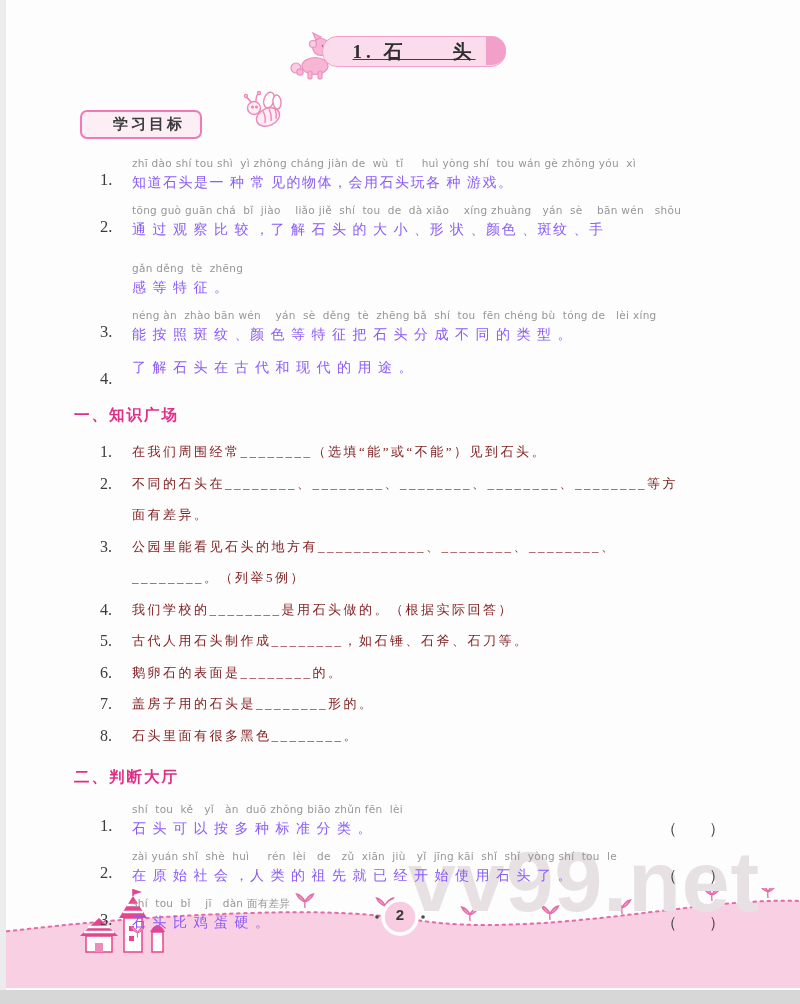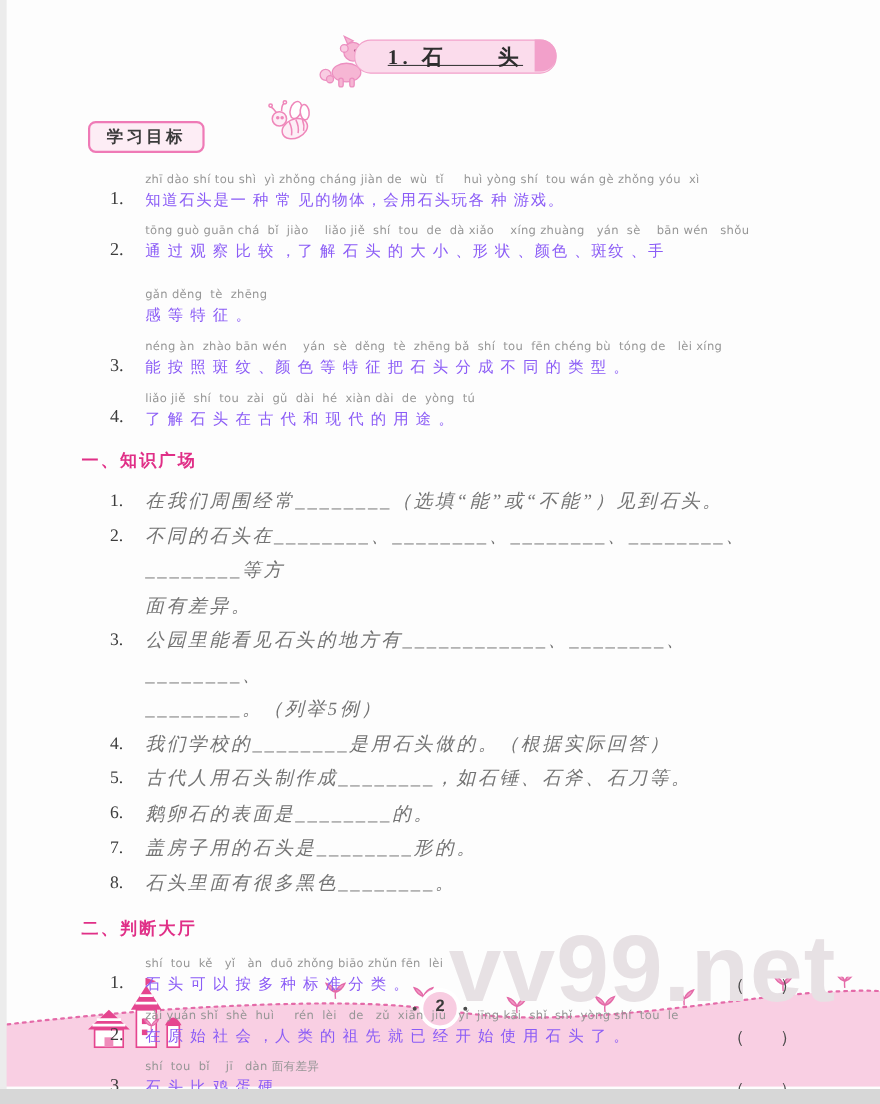--- a/index.html
+++ b/index.html
@@ -25,20 +25,21 @@
   .banner-title{font-weight:bold;font-size:19px;letter-spacing:4px;color:#2e2e2e;z-index:1;}
   .pony{position:absolute;left:calc(50% - 114px);top:30px;}
 
   
   .goal-row{position:relative;margin:26px 0 0 80px;height:32px;}
   .goal-box{
     display:inline-flex;align-items:center;justify-content:center;
     width:102px;height:25px;background:#fdedf5;border:2.5px solid #ef7ab6;border-radius:7px;
     font-weight:bold;font-size:15px;letter-spacing:3px;color:#3b3b3b;
     font-family:"Liberation Sans","DejaVu Sans",sans-serif;
+    padding-left:16px;
   }
   .bee{position:absolute;left:163px;top:-21px;}
 
   
   .obj-list{margin:14px 0 0 100px;width:625px;}
   .item{display:flex;margin-bottom:9px;}
   .item .num{width:32px;flex:none;font-size:16.5px;padding-top:14px;}
   .item .body{flex:1;min-width:0;}
   .pinyin{
     font-family:"DejaVu Sans",sans-serif;font-size:10.5px;color:#969696;
@@ -54,21 +55,21 @@
   .sec-h{
     margin:16px 0 10px 74px;color:#e02f87;font-weight:bold;font-size:15.5px;
     letter-spacing:2px;font-family:"Liberation Sans","DejaVu Sans",sans-serif;
   }
 
   
   .q-list{margin:4px 0 0 100px;width:622px;}
   .q-item{display:flex;}
   .q-item .num{width:32px;flex:none;font-size:16px;line-height:31.5px;}
   .q-item .qbody{flex:1;min-width:0;}
-  .qline{font-size:17px;letter-spacing:2.5px;line-height:31.5px;color:#737373;font-style:italic;}
+  .qline{font-size:13px;letter-spacing:2.5px;line-height:31.5px;color:#7f1d1d;}
 
   
   .watermark{
     position:absolute;left:408px;top:838px;z-index:2;
     font-family:"Liberation Sans","DejaVu Sans",sans-serif;
     font-weight:bold;font-size:86px;color:#e7e1e4;letter-spacing:1px;line-height:1;
     pointer-events:none;
   }
 
   
@@ -147,21 +148,20 @@
     <div class="item">
       <div class="num">3.</div>
       <div class="body">
         <div class="pinyin">néng àn  zhào bān wén    yán  sè  děng  tè  zhēng bǎ  shí  tou  fēn chéng bù  tóng de   lèi xíng</div>
         <div class="cn">能 按 照 斑 纹 、颜 色 等 特  征  把 石 头 分  成  不 同 的 类 型 。</div>
       </div>
     </div>
     <div class="item">
       <div class="num">4.</div>
       <div class="body">
-        <div class="pinyin">liǎo jiě  shí  tou  zài  gǔ  dài  hé  xiàn dài  de  yòng  tú</div>
         <div class="cn">了 解 石 头 在 古 代 和  现 代 的 用 途 。</div>
       </div>
     </div>
   </div>
 
   <div class="sec-h">一、知识广场</div>
   <div class="q-list">
     <div class="q-item">
       <div class="num">1.</div>
       <div class="qbody">

